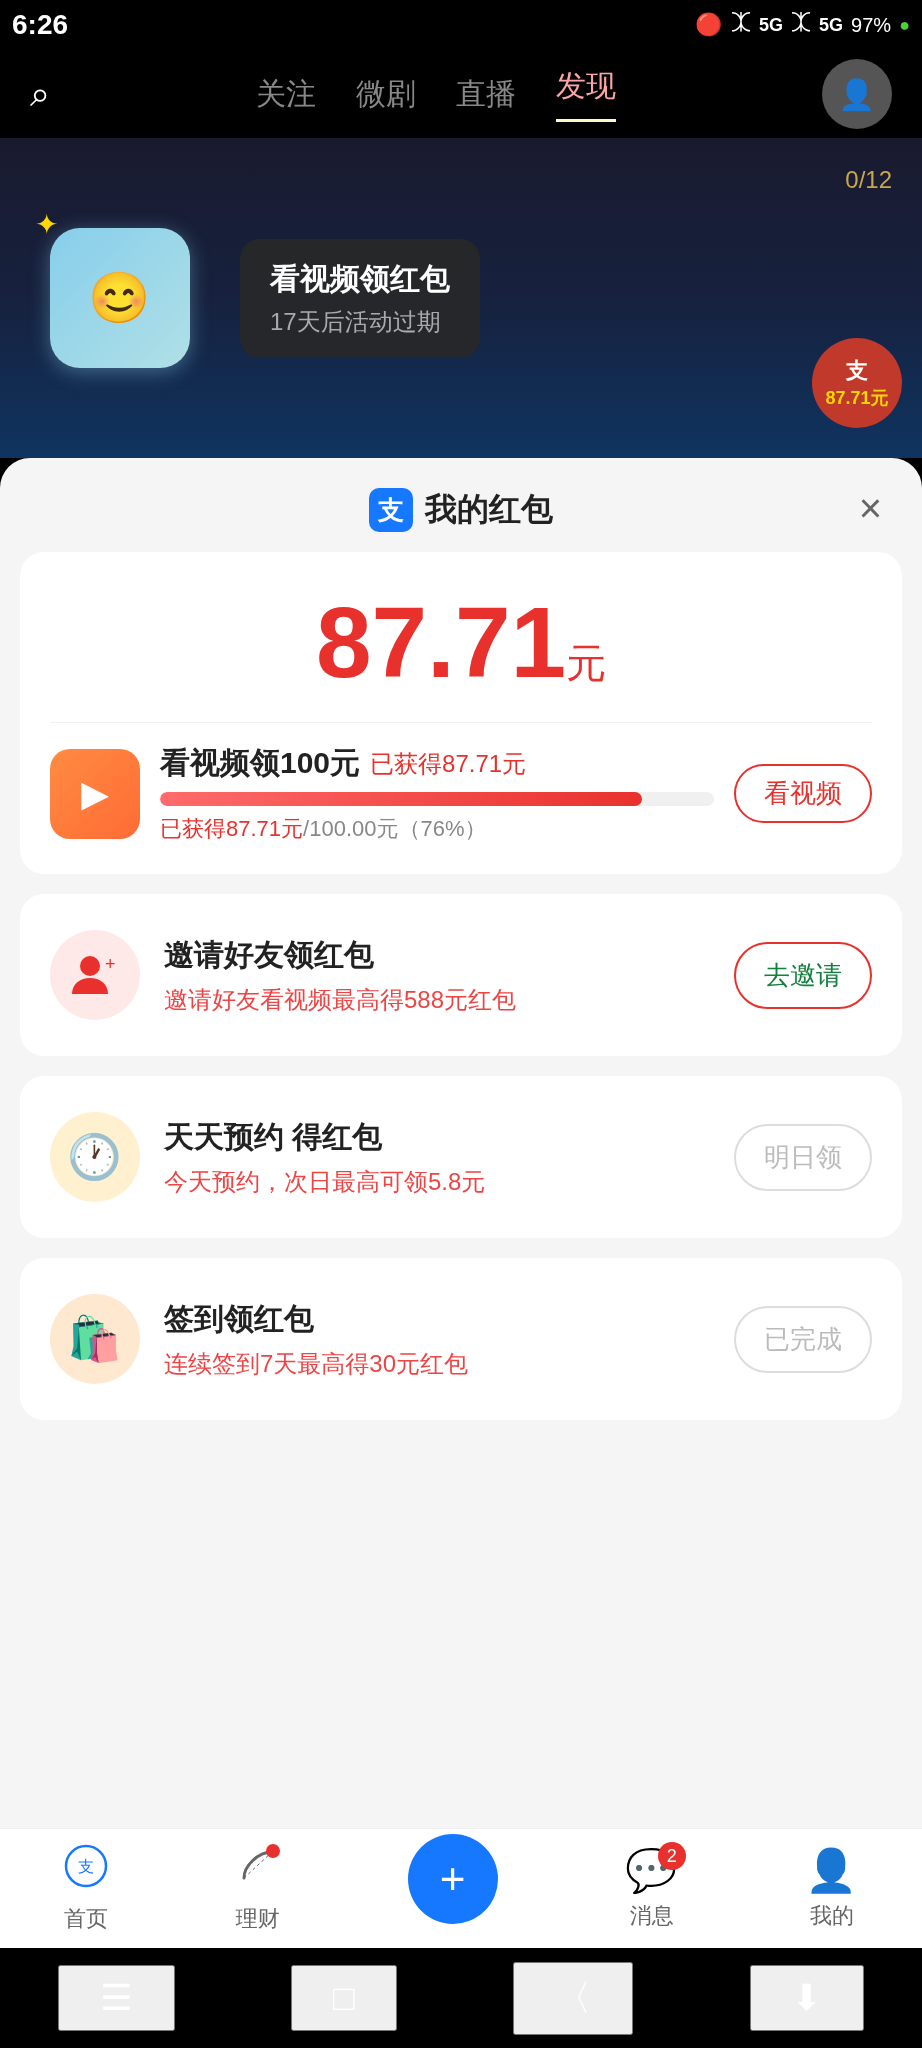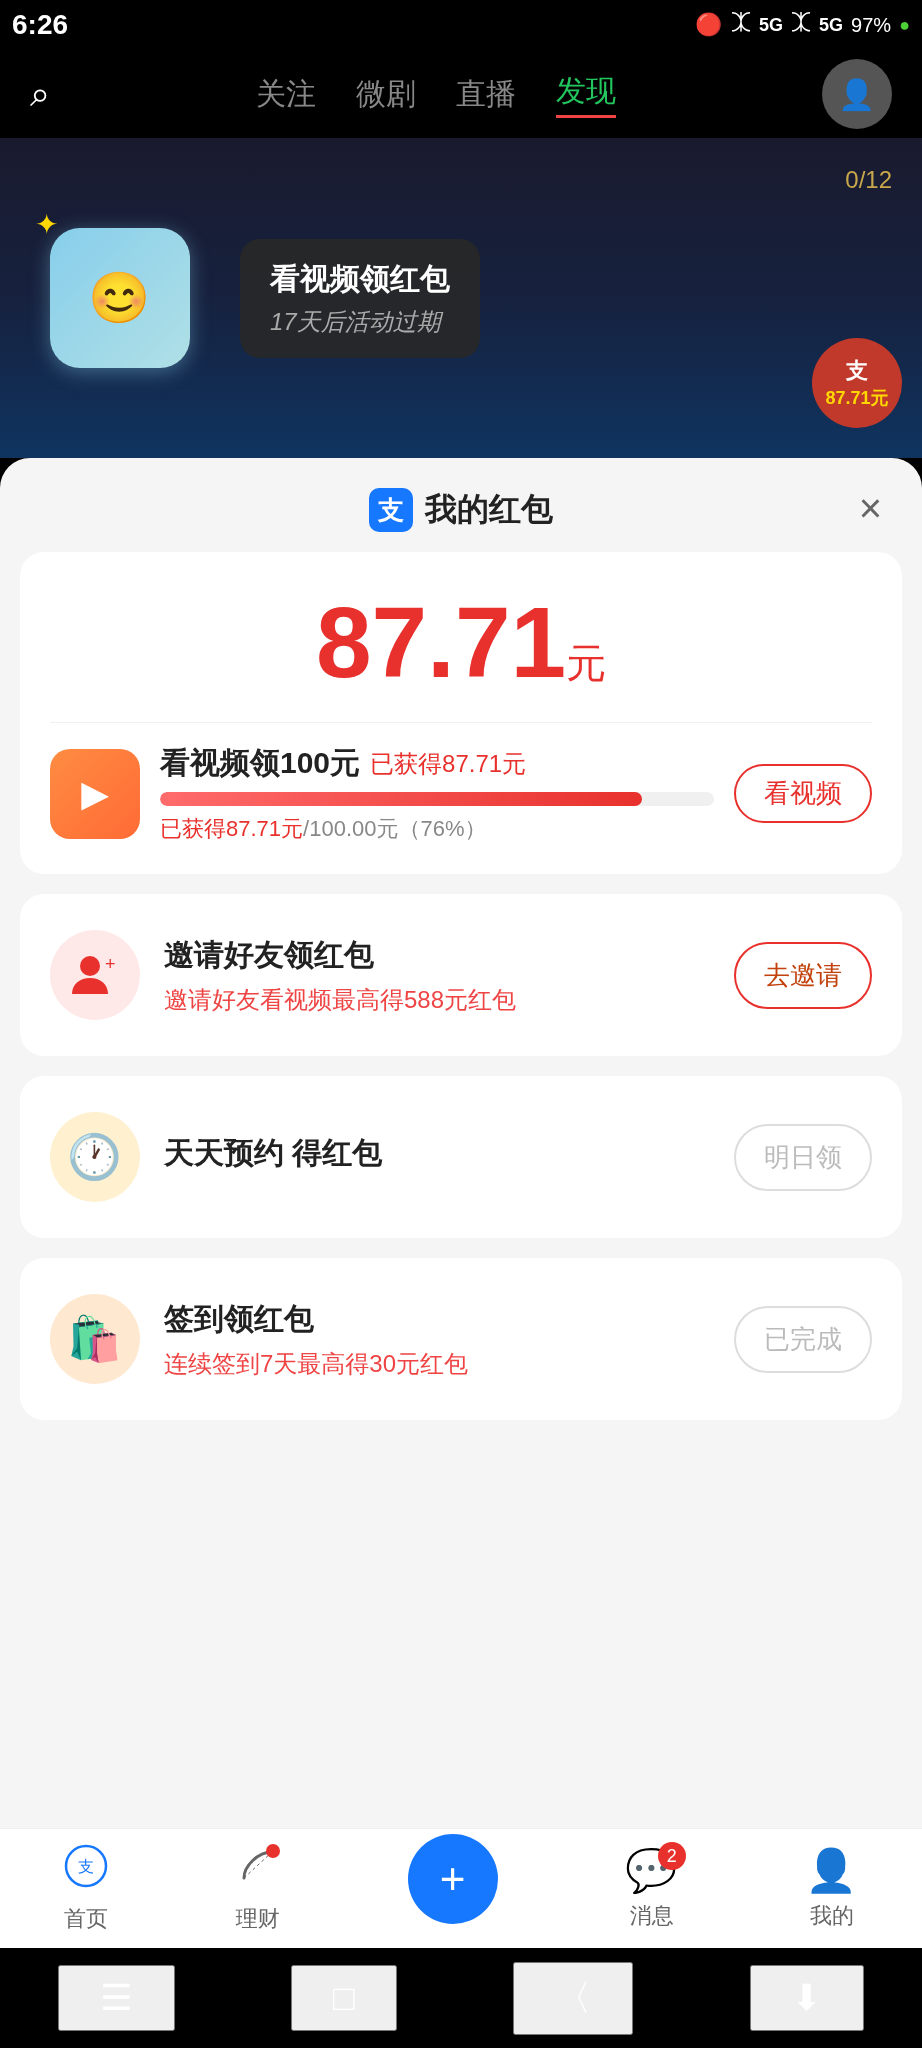--- a/index.html
+++ b/index.html
@@ -59,23 +59,23 @@
     .nav-tabs {
       display: flex;
       gap: 40px;
       align-items: center;
     }
     .nav-tab {
       color: #888;
       font-size: 30px;
     }
     .nav-tab.active {
-      color: #22c55e;
-      border-bottom: 3px solid #ef4444;
-      padding-bottom: 3px;
+      color: #fca5a5;
+      border-bottom: 3px solid #fef9c3;
+      padding-bottom: 12px;
     }
     .nav-avatar {
       width: 70px;
       height: 70px;
       border-radius: 50%;
       background: #555;
       overflow: hidden;
       display: flex;
       align-items: center;
       justify-content: center;
@@ -127,21 +127,20 @@
     }
     .bubble-title {
       color: #fff;
       font-size: 30px;
       font-weight: 700;
     }
     .bubble-sub {
       color: #aaa;
       font-size: 24px;
       margin-top: 6px;
-      font-style: italic;
     }
     .banner-counter {
       position: absolute;
       top: 28px;
       right: 30px;
       color: #c9a84c;
       font-size: 24px;
     }
     .alipay-red-btn {
       position: absolute;
@@ -384,21 +383,21 @@
       background: #fff;
       border-radius: 40px;
       padding: 14px 28px;
       font-size: 26px;
       cursor: pointer;
       white-space: nowrap;
       flex-shrink: 0;
     }
     .action-btn.primary {
       border-color: #e8312d;
-      color: #c2410c;
+      color: #15803d;
     }
     .action-btn.disabled {
       border-color: #ddd;
       color: #bbb;
     }
 
     
     .person-icon-svg {
       width: 50px;
       height: 50px;
@@ -583,20 +582,21 @@
     </div>
     <button class="action-btn primary">去邀请</button>
   </div>
 
   <div class="action-card">
     <div class="action-icon-wrap action-icon-clock">
       <span class="clock-emoji">🕐</span>
     </div>
     <div class="action-info">
       <div class="action-title">天天预约 得红包</div>
+      <div class="action-desc">今天预约，次日最高可领5.8元</div>
     </div>
     <button class="action-btn disabled">明日领</button>
   </div>
 
   <div class="action-card">
     <div class="action-icon-wrap action-icon-checkin">
       <span class="bag-emoji">🛍️</span>
     </div>
     <div class="action-info">
       <div class="action-title">签到领红包</div>

